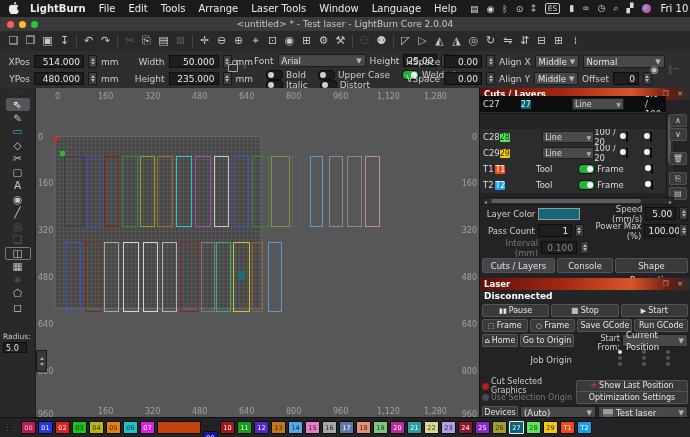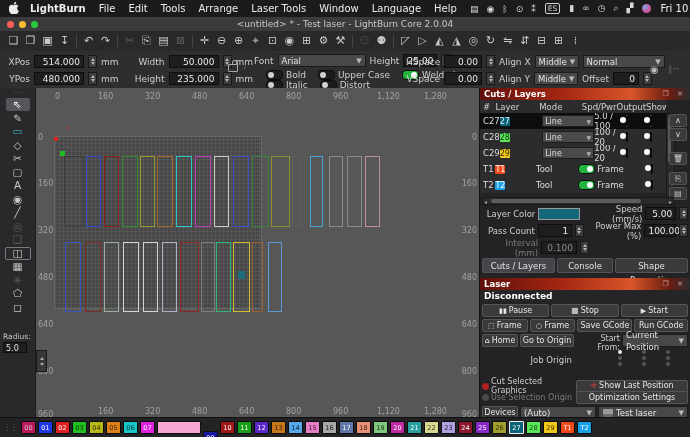--- a/index.html
+++ b/index.html
@@ -432,21 +432,21 @@
     </div>
     <div class="colhdr" id="layerCols">
         <span class="c-id">#</span>
         <span class="c-tag">Layer</span>
         <span class="c-mode">Mode</span>
         <span class="c-spd">Spd/Pwr</span>
         <span class="c-out">Output</span>
         <span class="c-show">Show</span>
       </div>
     <div id="layerRows">
-        <div class="lrow sel" style="top: 25px;">
+        <div class="lrow sel" style="top: 8px; gap: 21px;">
           <span class="c-id">C27</span>
           <span class="c-tag"><span class="tagbox" style="background: rgb(10, 100, 120); color: rgb(216, 240, 244);">27</span></span>
           <span class="c-mode">
             <span class="modedd">
               <span>Line</span>
               <span style="font-size: 6px; color: rgb(176, 176, 176);">▼</span>
             </span>
           </span>
           <span class="c-spd">5.0 / 100</span>
           <span class="c-out"><span class="tgl on"><b></b></span></span>
@@ -650,21 +650,21 @@
   <div class="palette" id="paletteBar">
     <span class="grip">⋮⋮</span>
   <span class="pal" style="background: #be185d; color: rgb(204, 204, 204);">00</span>
       <span class="pal" style="background: rgb(32, 56, 232); color: rgb(255, 255, 255);">01</span>
       <span class="pal" style="background: rgb(224, 32, 32); color: rgb(255, 255, 255);">02</span>
       <span class="pal" style="background: rgb(32, 192, 32); color: rgb(10, 48, 10);">03</span>
       <span class="pal" style="background: rgb(184, 184, 24); color: rgb(51, 51, 5);">04</span>
       <span class="pal" style="background: rgb(224, 128, 24); color: rgb(58, 35, 5);">05</span>
       <span class="pal" style="background: rgb(24, 200, 200); color: rgb(5, 50, 50);">06</span>
       <span class="pal" style="background: rgb(224, 32, 224); color: rgb(255, 255, 255);">07</span>
-      <span class="pal" style="background: #f9a8d4; color: rgb(34, 34, 34); padding-left: 42px;">08</span>
+      <span class="pal" style="background: #c2410c; color: rgb(34, 34, 34); padding-left: 42px;">08</span>
       <span class="pal" style="background: rgb(24, 24, 160); color: rgb(255, 255, 255); margin-top: 20px;">09</span>
       <span class="pal" style="background: rgb(160, 24, 24); color: rgb(255, 255, 255);">10</span>
       <span class="pal" style="background: rgb(24, 160, 24); color: rgb(255, 255, 255);">11</span>
       <span class="pal" style="background: rgb(90, 40, 200); color: rgb(255, 255, 255);">12</span>
       <span class="pal" style="background: rgb(200, 120, 24); color: rgb(51, 32, 5);">13</span>
       <span class="pal" style="background: rgb(88, 168, 232); color: rgb(10, 34, 56);">14</span>
       <span class="pal" style="background: rgb(232, 128, 200); color: rgb(58, 16, 48);">15</span>
       <span class="pal" style="background: rgb(168, 168, 168); color: rgb(34, 34, 34);">16</span>
       <span class="pal" style="background: rgb(96, 120, 168); color: rgb(255, 255, 255);">17</span>
       <span class="pal" style="background: rgb(232, 144, 120); color: rgb(58, 21, 8);">18</span>

